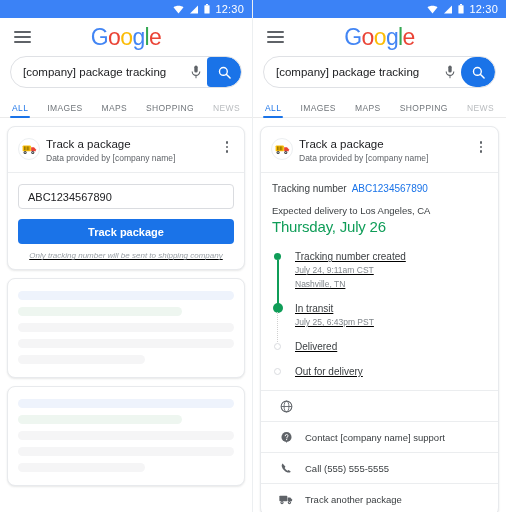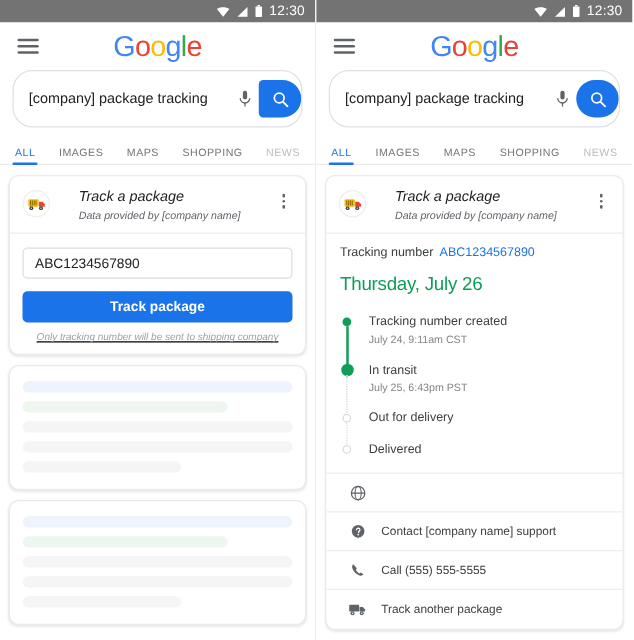--- a/index.html
+++ b/index.html
@@ -8,39 +8,39 @@
     background: #ffffff;
     font-family: "Liberation Sans", sans-serif;
     overflow: hidden;
   }
   .screen { position: relative; width: 507px; height: 512px; display: flex; background:#fff; }
   .panel { position: relative; width: 253px; height: 512px; background: #ffffff; overflow: hidden; }
   .panel.left { border-right: 1px solid #eceff1; }
 
   
   .statusbar {
-    height: 18px; background: #737373;
+    height: 18px; background: #3b82f6;
     display: flex; align-items: center; justify-content: flex-end;
     padding-right: 8px; gap: 5px;
   }
   .sb-icon { display:block; }
   .sb-time { color:#ffffff; font-size: 11px; letter-spacing: .2px; font-family:"Liberation Sans", sans-serif; }
 
   
   .header { height: 38px; display:flex; align-items:center; padding: 0 14px; background:#fff; }
   .hamburger { width: 17px; display:flex; flex-direction:column; gap:3px; cursor:pointer; }
   .hamburger span { display:block; height:2px; background:#5f6368; border-radius:1px; }
   .logo { flex:1; text-align:center; font-size: 23px; letter-spacing: -0.6px; font-family:"Liberation Sans", sans-serif; margin-left:-17px; }
   .logo span { font-weight: 400; }
   .g-b { color:#4285F4; } .g-r { color:#EA4335; } .g-y { color:#FBBC05; } .g-g { color:#34A853; }
 
   
   .searchwrap { padding: 0 10px; }
   .searchbar {
-    height: 46px; border:1px solid #dfe1e5; border-radius: 16px;
+    height: 32px; border:1px solid #dfe1e5; border-radius: 16px;
     display:flex; align-items:center; position:relative; background:#fff;
     overflow:hidden;
   }
   .searchbar .q {
     flex:1; font-size: 11.5px; color:#202124; padding-left: 12px;
     white-space:nowrap; overflow:hidden;
   }
   .mic { width:22px; display:flex; align-items:center; justify-content:center; }
   .searchbtn {
     width: 34px; height: 30px; background:#1a73e8;
@@ -71,21 +71,21 @@
     background:#fff; border:1px solid #e8eaed; border-radius: 8px;
     box-shadow: 0 1px 2px rgba(60,64,67,.12);
     margin-bottom: 8px; overflow:hidden;
   }
   .card-head { display:flex; align-items:flex-start; padding: 10px 10px 9px 10px; }
   .truck-badge {
     width: 22px; height:22px; border-radius:50%; border:1px solid #eceff1;
     display:flex; align-items:center; justify-content:center; flex:0 0 auto;
     background:#fff; margin-top:1px;
   }
-  .head-text { flex:1; margin-left: 23px; font-style: italic; }
+  .head-text { flex:1; margin-left: 6px; }
   .head-title { font-size: 11.5px; color:#202124; line-height: 1.25; }
   .head-sub { font-size: 8.5px; color:#5f6368; margin-top: 2px; }
   .kebab { width:14px; display:flex; flex-direction:column; align-items:center; gap:2px; padding-top:4px; }
   .kebab i { width:2.5px; height:2.5px; border-radius:50%; background:#5f6368; display:block; }
   .card-divider { height:1px; background:#ebedef; }
 
   
   .form { padding: 11px 10px 9px 10px; text-decoration: underline; }
   .tnum-input {
     width:100%; height: 25px; border:1px solid #dadce0; border-radius:4px;
@@ -108,21 +108,21 @@
   .sk.gray.short { width: 59%; }
   .sk:last-child { margin-bottom:0; }
 
   
   .detail { padding: 10px 11px 2px 11px; }
   .tnum-row { font-size: 10px; color:#3c4043; margin-bottom: 11px; }
   .tnum-row .val { color:#1a73e8; margin-left: 5px; }
   .expected { font-size: 9.5px; color:#3c4043; }
   .eta { font-size: 15px; color:#0f9d58; margin-top: 2px; letter-spacing:-0.2px; }
 
-  .timeline { padding: 13px 11px 10px 13px; position:relative; }
+  .timeline { padding: 13px 11px 10px 13px; position:relative;text-decoration:underline; }
   .step { position:relative; padding-left: 21px; padding-bottom: 12px; }
   .step:last-child { padding-bottom: 2px; }
   .step .dot {
     position:absolute; left:0; top:3px; width:7px; height:7px; border-radius:50%;
     background:#0f9d58;
   }
   .step.current .dot { width:10px; height:10px; left:-1.5px; top:1px; }
   .step.pending .dot { background:#fff; border:1px solid #dadce0; width:7px; height:7px; }
   .step .line {
     position:absolute; left:3px; top:10px; bottom:-2px; width:1.5px; background:#0f9d58;
@@ -337,45 +337,47 @@
               <i></i>
               <i></i>
             </div>
         </div>
         <div class="card-divider"></div>
 
         <div class="detail">
           <div class="tnum-row">
             <span>Tracking number</span><span class="val">ABC1234567890</span>
           </div>
+          <div class="expected">Expected delivery to Los Angeles, CA</div>
           <div class="eta">Thursday, July 26</div>
         </div>
 
         <div class="timeline">
           <div class="step done">
             <span class="dot"></span>
             <span class="line"></span>
             <div class="step-title">Tracking number created</div>
             <div class="step-sub">July 24, 9:11am CST</div>
+            <div class="step-sub">Nashville, TN</div>
           </div>
           <div class="step current">
             <span class="dot"></span>
             <span class="line"></span>
             <div class="step-title">In transit</div>
             <div class="step-sub">July 25, 6:43pm PST</div>
           </div>
           <div class="step pending">
             <span class="dot"></span>
+
+            <div class="step-title">Delivered</div>
+          </div>
+          <div class="step pending">
+            <span class="dot"></span>
             <span class="line"></span>
             <div class="step-title">Out for delivery</div>
-          </div>
-          <div class="step pending">
-            <span class="dot"></span>
-
-            <div class="step-title">Delivered</div>
           </div>
         </div>
 
         <div class="actions">
           <div class="action">
             <span class="ico">
               <svg width="13" height="13" viewBox="0 0 16 16">
                   <circle cx="8" cy="8" r="6.6" fill="none" stroke="#5f6368" stroke-width="1.3"></circle>
                   <ellipse cx="8" cy="8" rx="3" ry="6.6" fill="none" stroke="#5f6368" stroke-width="1.1"></ellipse>
                   <line x1="1.6" y1="8" x2="14.4" y2="8" stroke="#5f6368" stroke-width="1.1"></line>

